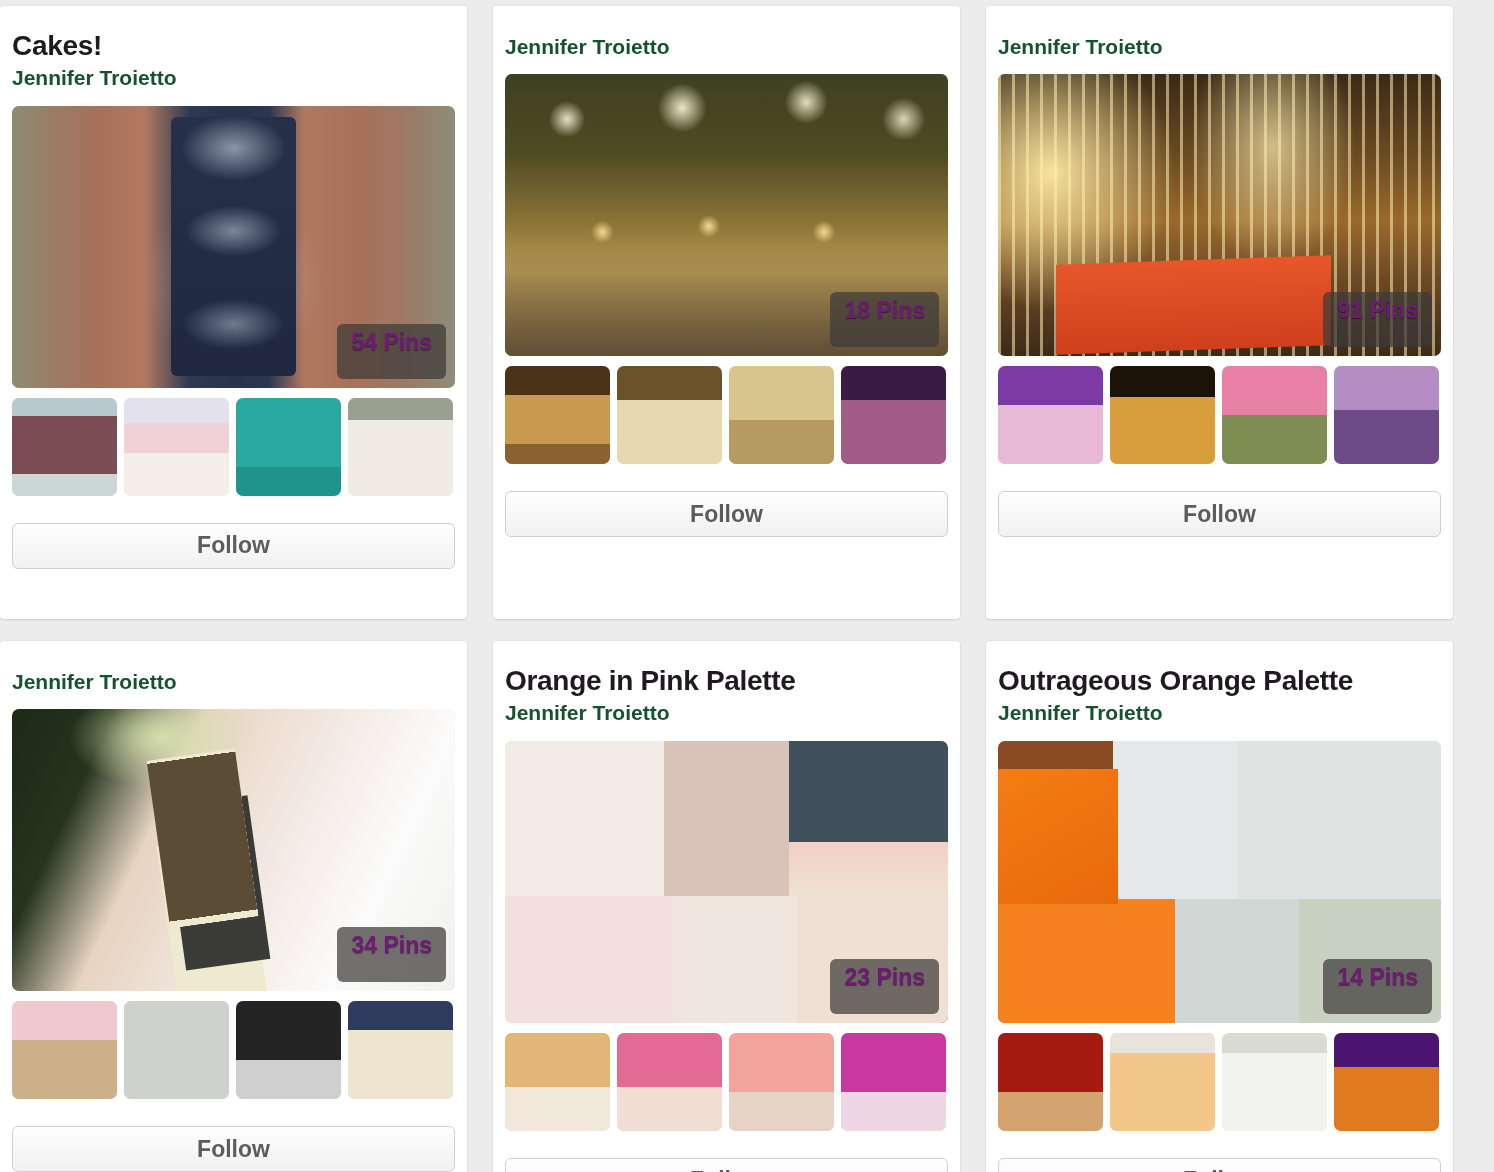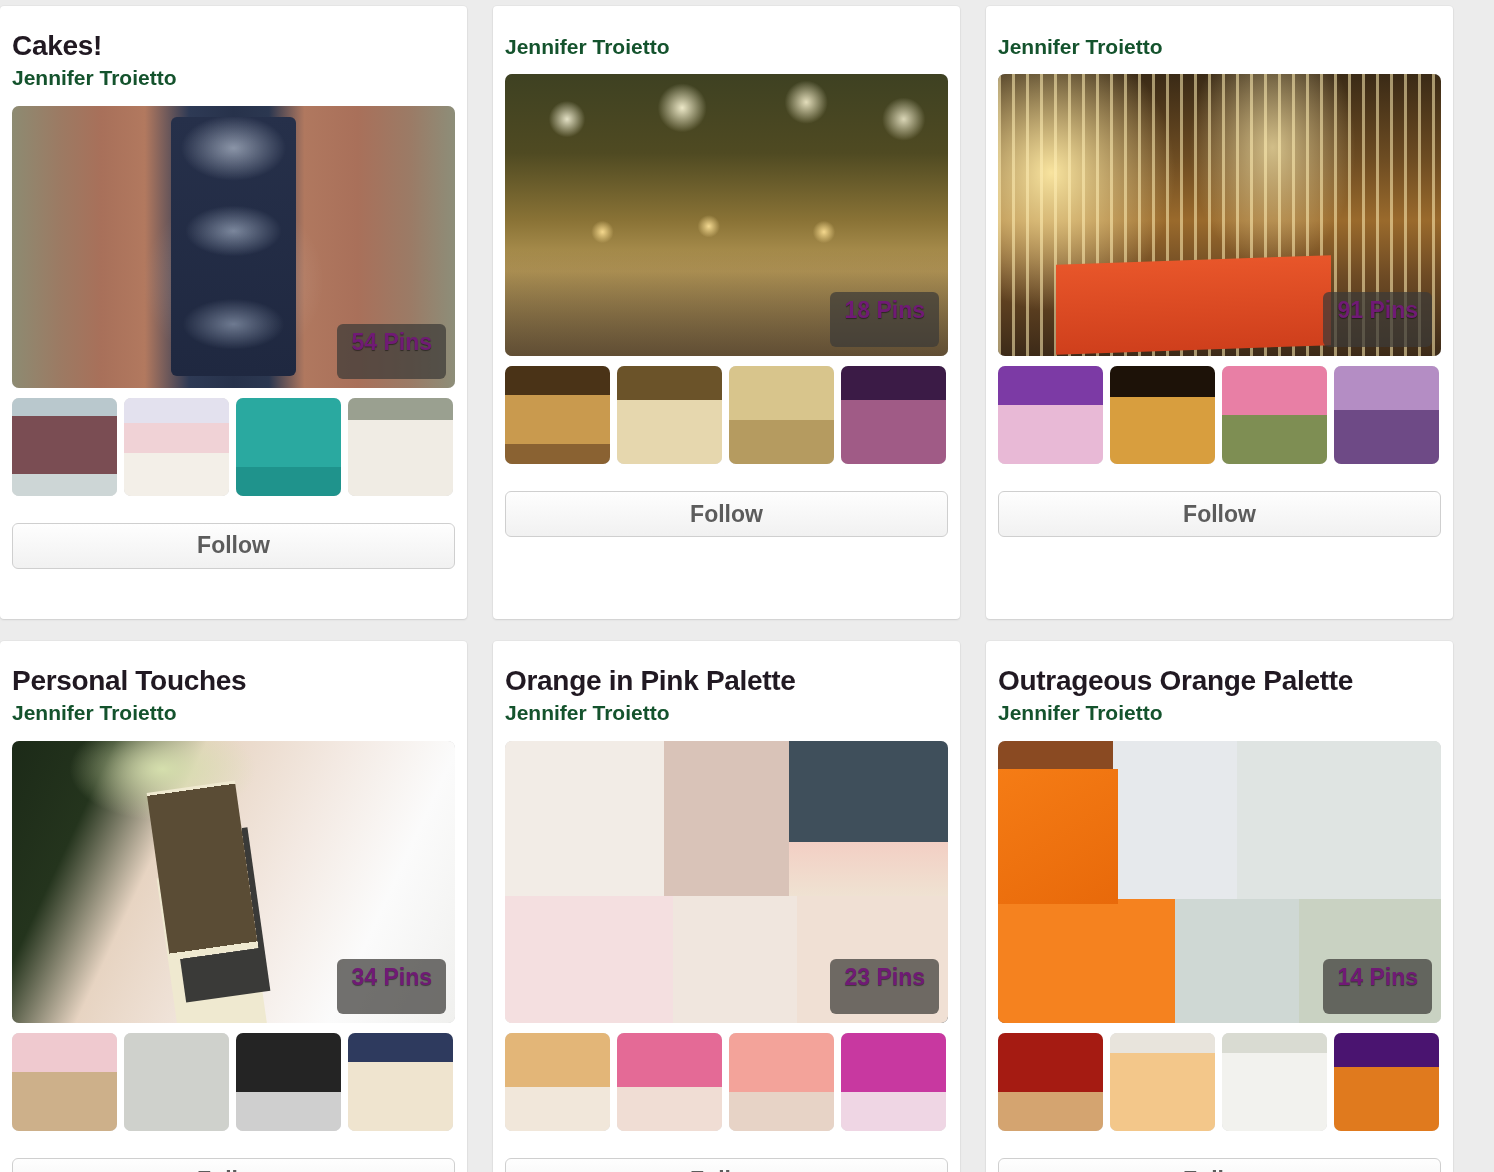--- a/index.html
+++ b/index.html
@@ -311,21 +311,20 @@
         </div>
         <div class="thumb">
           <div class="thumb-art t-dec4"></div>
         </div>
     </div>
 
     <button class="follow-btn">Follow</button>
   </div>
     <div class="board-card">
     <div class="board-header">
-      <div class="board-title">Personal Touches</div>
       <div class="board-owner">Jennifer Troietto</div>
     </div>
 
     <div class="cover-wrap">
       <div class="cover-art a-bouquet-photos"></div>
       <div class="pin-badge">34 Pins</div>
     </div>
 
     <div class="thumb-strip">
 

